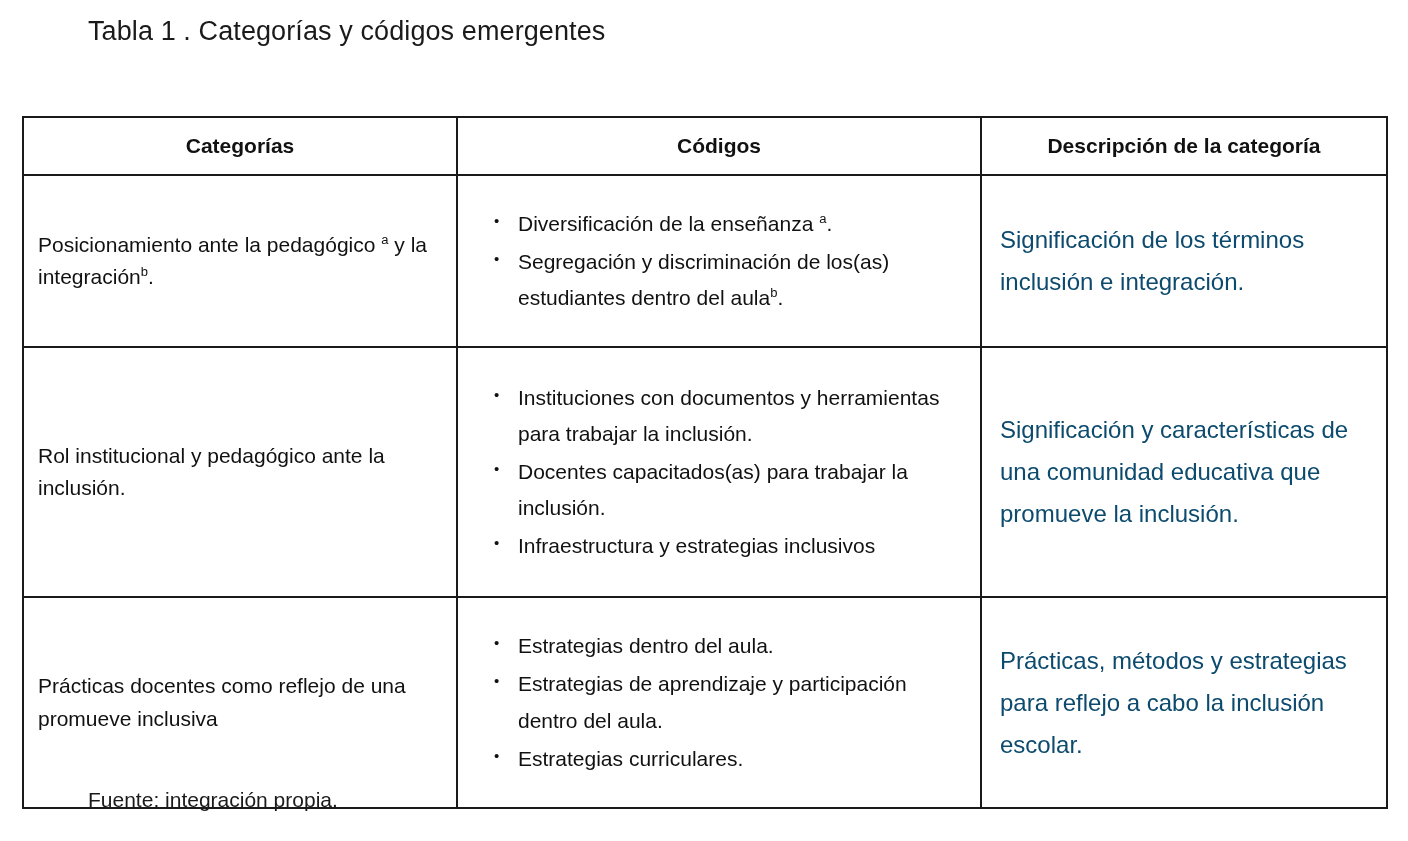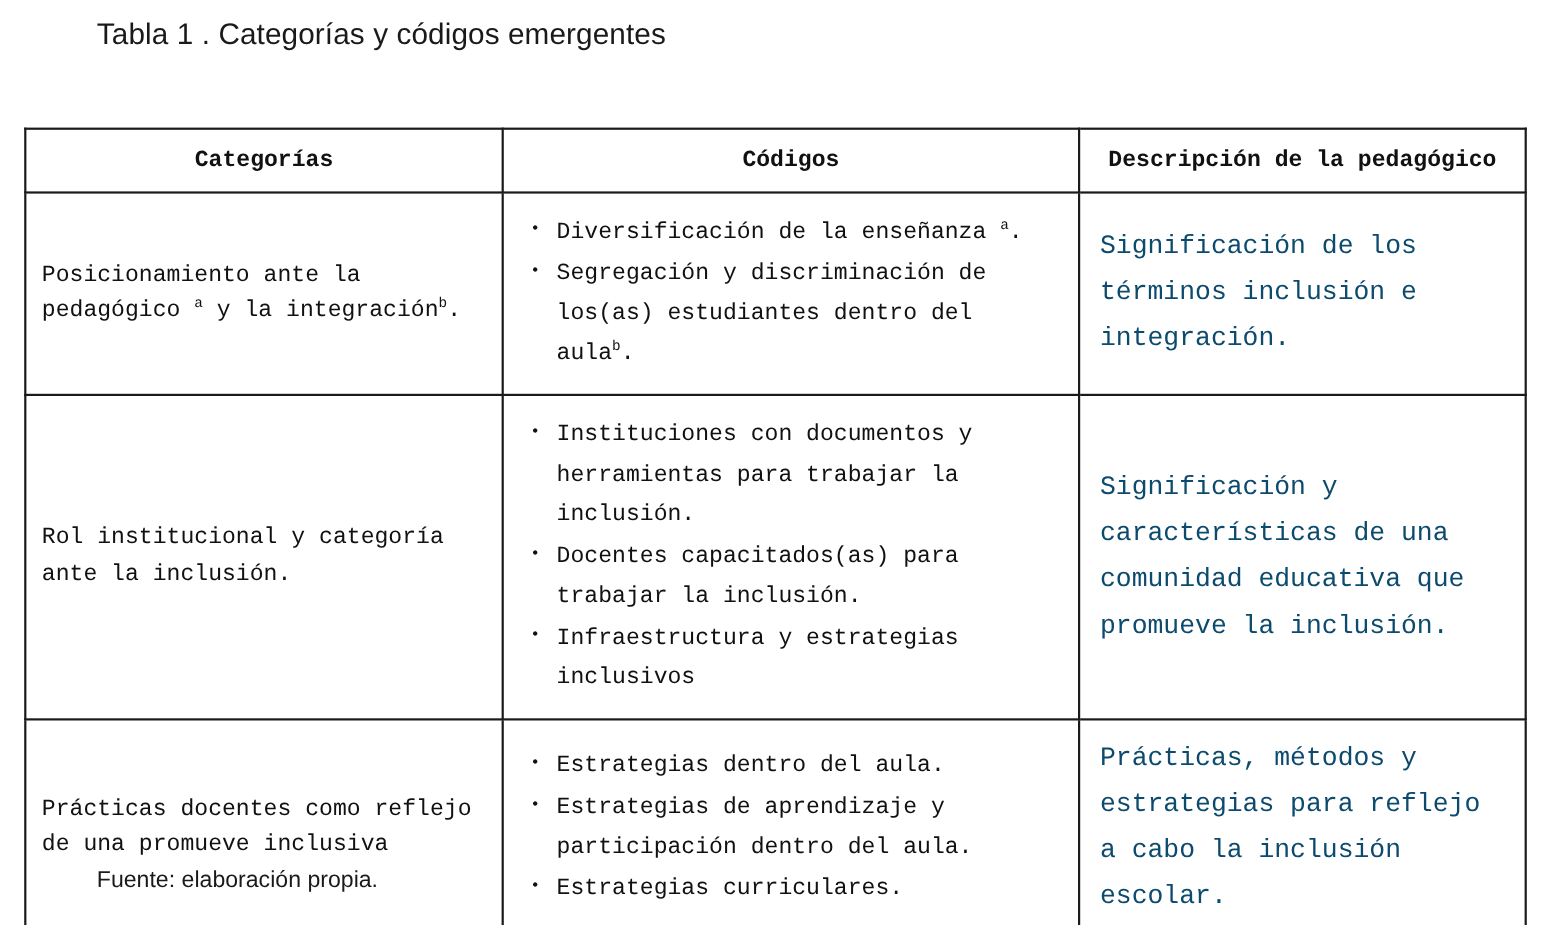--- a/index.html
+++ b/index.html
@@ -37,21 +37,20 @@
     top: 116px;
     width: 1364px;
     border-collapse: collapse;
     table-layout: fixed;
   }
   table.data-table th,
   table.data-table td {
     border: 2px solid #1a1a1a;
     vertical-align: middle;
     box-sizing: border-box;
-    font-family: Liberation Mono, monospace;
   }
   table.data-table thead th {
     text-align: center;
     font-size: 21px;
     font-weight: 700;
     padding: 12px 8px;
     height: 58px;
     color: #111111;
   }
   .col-cat { width: 434px; }
@@ -67,21 +66,21 @@
   td.codes-cell {
     padding: 14px 16px 14px 16px;
   }
   td.desc-cell {
     padding: 14px 18px 14px 18px;
     font-size: 24px;
     line-height: 1.75;
     color: #0c4a6e;
   }
   ul.code-list {
-    margin: 4px;
+    margin: 16px;
     padding: 0;
     list-style: none;
   }
   ul.code-list li {
     position: relative;
     padding-left: 28px;
     font-size: 21px;
     line-height: 1.72;
     margin: 0 0 2px 0;
     color: #111111;
@@ -121,40 +120,40 @@
   <table class="data-table">
     <colgroup>
       <col class="col-cat">
       <col class="col-cod">
       <col class="col-desc">
     </colgroup>
     <thead>
       <tr>
         <th>Categorías</th>
         <th>Códigos</th>
-        <th>Descripción de la pedagógico</th>
+        <th>Descripción de la categoría</th>
       </tr>
     </thead>
     <tbody>
 
       <tr class="row-1">
         <td class="cat-cell">
           <span>Posicionamiento ante la pedagógico </span><sup>a</sup><span> y la integración</span><sup>b</sup><span>.</span>
         </td>
         <td class="codes-cell">
           <ul class="code-list">
             <li><span>Diversificación de la enseñanza </span><sup>a</sup><span>.</span></li>
             <li><span>Segregación y discriminación de los(as) estudiantes dentro del aula</span><sup>b</sup><span>.</span></li>
           </ul>
         </td>
         <td class="desc-cell">Significación de los términos inclusión e integración.</td>
       </tr>
 
       <tr class="row-2">
-        <td class="cat-cell">Rol institucional y categoría ante la inclusión.</td>
+        <td class="cat-cell">Rol institucional y pedagógico ante la inclusión.</td>
         <td class="codes-cell">
           <ul class="code-list">
             <li><span>Instituciones con documentos y herramientas para trabajar la inclusión.</span></li>
             <li><span>Docentes capacitados(as) para trabajar la inclusión.</span></li>
             <li><span>Infraestructura y estrategias inclusivos</span></li>
           </ul>
         </td>
         <td class="desc-cell">Significación y características de una comunidad educativa que promueve la inclusión.</td>
       </tr>
 
@@ -166,15 +165,15 @@
             <li><span>Estrategias de aprendizaje y participación dentro del aula.</span></li>
             <li><span>Estrategias curriculares.</span></li>
           </ul>
         </td>
         <td class="desc-cell">Prácticas, métodos y estrategias para reflejo a cabo la inclusión escolar.</td>
       </tr>
 
     </tbody>
   </table>
 
-  <div class="source-note">Fuente: elaboración propia.</div>
+  <div class="source-note">Fuente: integración propia.</div>
 
 </div>
 
 </body></html>

